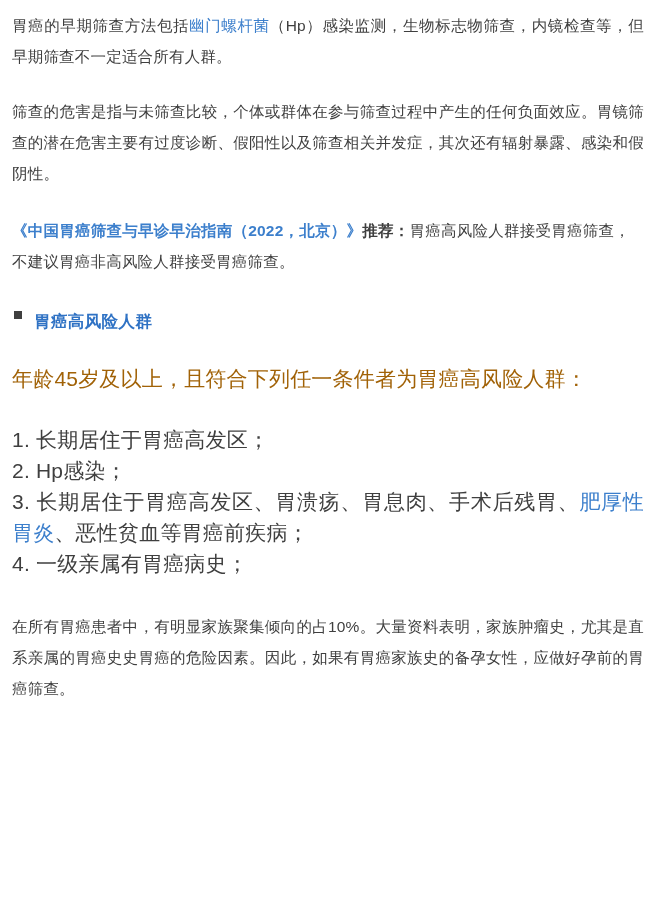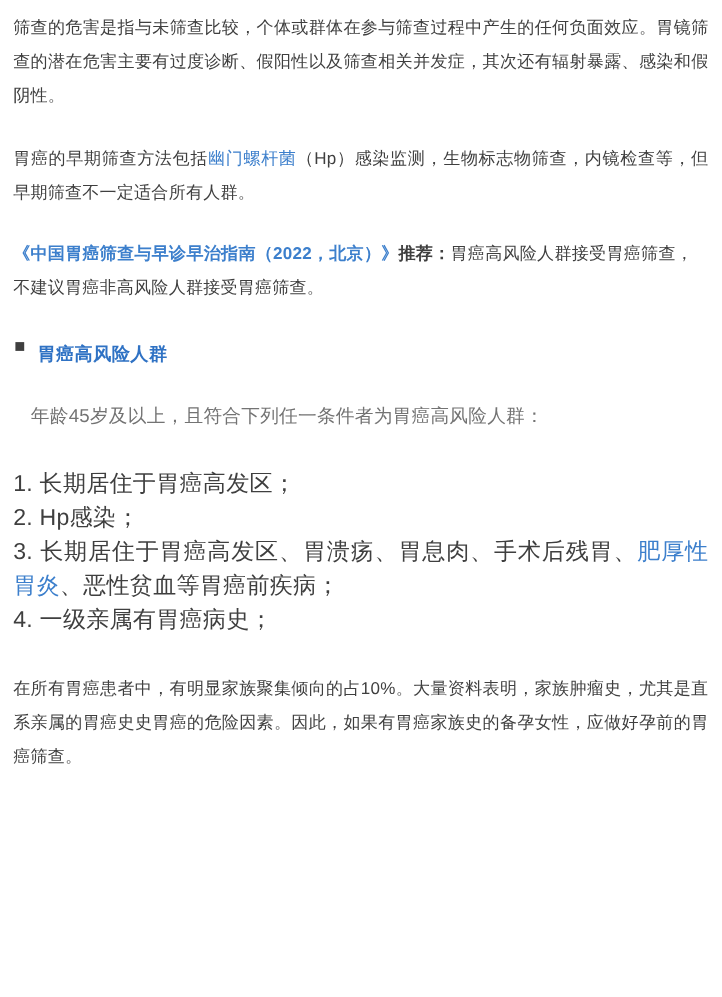--- a/index.html
+++ b/index.html
@@ -73,44 +73,44 @@
   }
   .list-item {
     font-size: 21px;
     line-height: 31px;
     letter-spacing: 0.2px;
     color: #3f3f3f;
     margin: 0;
     text-align: justify;
   }
   .lead-para {
-    margin: 0 0 30px 16px;
-    font-size: 17px;
+    margin: 0 0 30px 0;
+    font-size: 21px;
     line-height: 31px;
     letter-spacing: 0.2px;
-    color: #737373;
+    color: #a16207;
   }
   .final-para {
     margin: 0 0 10px 0;
     font-size: 15.5px;
     line-height: 31px;
     letter-spacing: 0.2px;
     color: #3f3f3f;
     text-align: justify;
   }
   .gap-sm { height: 8px; }
 </style>
 </head>
 <body>
 
 <div class="page">
 
+  <p class="para"><span>胃癌的早期筛查方法包括</span><span class="link">幽门螺杆菌</span><span>（Hp）感染监测，生物标志物筛查，内镜检查等，但早期筛查不一定适合所有人群。</span></p>
+
   <p class="para tight">筛查的危害是指与未筛查比较，个体或群体在参与筛查过程中产生的任何负面效应。胃镜筛查的潜在危害主要有过度诊断、假阳性以及筛查相关并发症，其次还有辐射暴露、感染和假阴性。</p>
-
-  <p class="para"><span>胃癌的早期筛查方法包括</span><span class="link">幽门螺杆菌</span><span>（Hp）感染监测，生物标志物筛查，内镜检查等，但早期筛查不一定适合所有人群。</span></p>
 
   <p class="rec-line"><span class="rec-title">《中国胃癌筛查与早诊早治指南（2022，北京）》</span><span class="rec-lead">推荐：</span><span>胃癌高风险人群接受胃癌筛查，不建议胃癌非高风险人群接受胃癌筛查。</span></p>
 
   <div class="heading-row">
     <span class="bullet-square"></span>
     <span class="heading-text">胃癌高风险人群</span>
   </div>
 
   <p class="lead-para">年龄45岁及以上，且符合下列任一条件者为胃癌高风险人群：</p>
 

